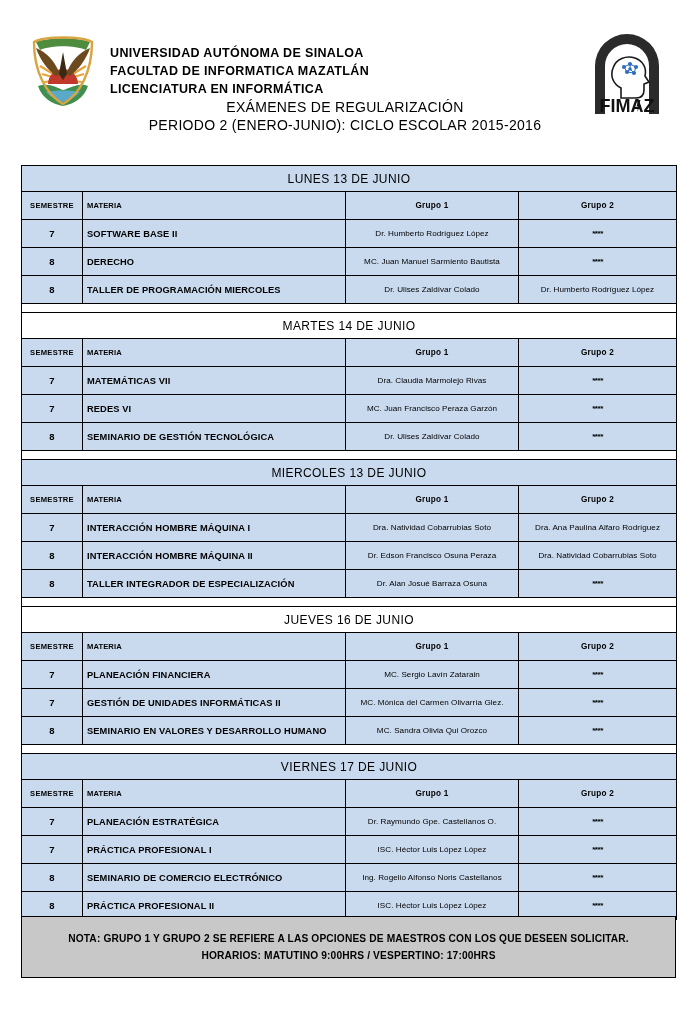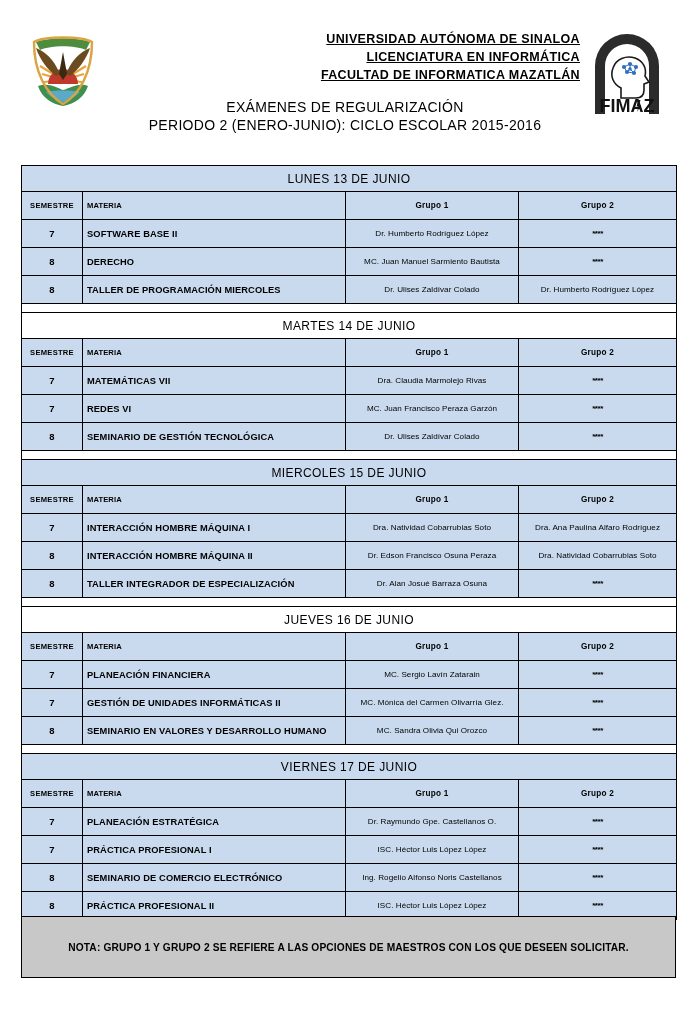--- a/index.html
+++ b/index.html
@@ -21,23 +21,22 @@
   }
   .logo-left{
     position:absolute; left:26px; top:28px;
     width:74px; height:80px;
   }
   .logo-right{
     position:absolute; left:583px; top:26px;
     width:88px; height:92px;
   }
   .titles{
-    position:absolute; left:110px; top:30px; width:470px;
-    text-align:right;
-    text-decoration:underline;
+    position:absolute; left:110px; top:44px; width:470px;
+    text-align:left;
   }
   .titles .t-line{
     font-size:12.5px; font-weight:bold; letter-spacing:.35px;
     line-height:18px; white-space:nowrap;
   }
   .subtitle{
     position:absolute; left:110px; top:98px; width:470px;
     text-align:center;
   }
   .subtitle .s-line{
@@ -183,22 +182,22 @@
       <path d="M37 24 L41 46 L37 52 L33 46 Z" fill="#3a2a12"></path>
 
       <path d="M10 14 C24 9 50 9 64 14 L60 22 C48 17 26 17 14 22 Z" fill="#4e8d3e"></path>
 
       <path d="M8 14 C18 8 56 8 66 14 C66 44 54 66 37 76 C20 66 8 44 8 14 Z" fill="none" stroke="#d9a441" stroke-width="2.4"></path>
     </svg>
   </div>
 
   <div class="titles">
     <div class="t-line">UNIVERSIDAD AUTÓNOMA DE SINALOA</div>
+    <div class="t-line">FACULTAD DE INFORMATICA MAZATLÁN</div>
     <div class="t-line">LICENCIATURA EN INFORMÁTICA</div>
-    <div class="t-line">FACULTAD DE INFORMATICA MAZATLÁN</div>
   </div>
 
   <div class="subtitle">
     <div class="s-line">EXÁMENES DE REGULARIZACIÓN</div>
     <div class="s-line">PERIODO 2 (ENERO-JUNIO): CICLO ESCOLAR 2015-2016</div>
   </div>
 
   <div class="logo-right">
     <svg viewBox="0 0 88 92" width="88" height="92" xmlns="http://www.w3.org/2000/svg">
 
@@ -297,21 +296,21 @@
         <tr>
           <td class="sem">8</td>
           <td class="mat">SEMINARIO DE GESTIÓN TECNOLÓGICA</td>
           <td class="g">Dr. Ulises Zaldívar Colado</td>
           <td class="g dash">****</td>
         </tr>
         <tr class="spacer">
           <td colspan="4"></td>
         </tr>
         <tr>
-          <td colspan="4" class="day blue">MIERCOLES 15 DE JUNIO</td>
+          <td colspan="4" class="day blue">MIERCOLES 13 DE JUNIO</td>
         </tr>
         <tr>
           <td class="chead">SEMESTRE</td>
           <td class="chead mat">MATERIA</td>
           <td class="chead grp">Grupo 1</td>
           <td class="chead grp">Grupo 2</td>
         </tr>
         <tr>
           <td class="sem">7</td>
           <td class="mat">INTERACCIÓN HOMBRE MÁQUINA I</td>
@@ -395,13 +394,14 @@
           <td class="mat">PRÁCTICA PROFESIONAL II</td>
           <td class="g">ISC. Héctor Luis López López</td>
           <td class="g dash">****</td>
         </tr>
       </tbody>
   </table>
 </div>
 
 <div class="note">
   <div class="n-line">NOTA: GRUPO 1 Y GRUPO 2 SE REFIERE A LAS OPCIONES DE MAESTROS CON LOS QUE DESEEN SOLICITAR.</div>
+  <div class="n-line">HORARIOS: MATUTINO 9:00HRS / VESPERTINO: 17:00HRS</div>
 </div>
 
 </body></html>

